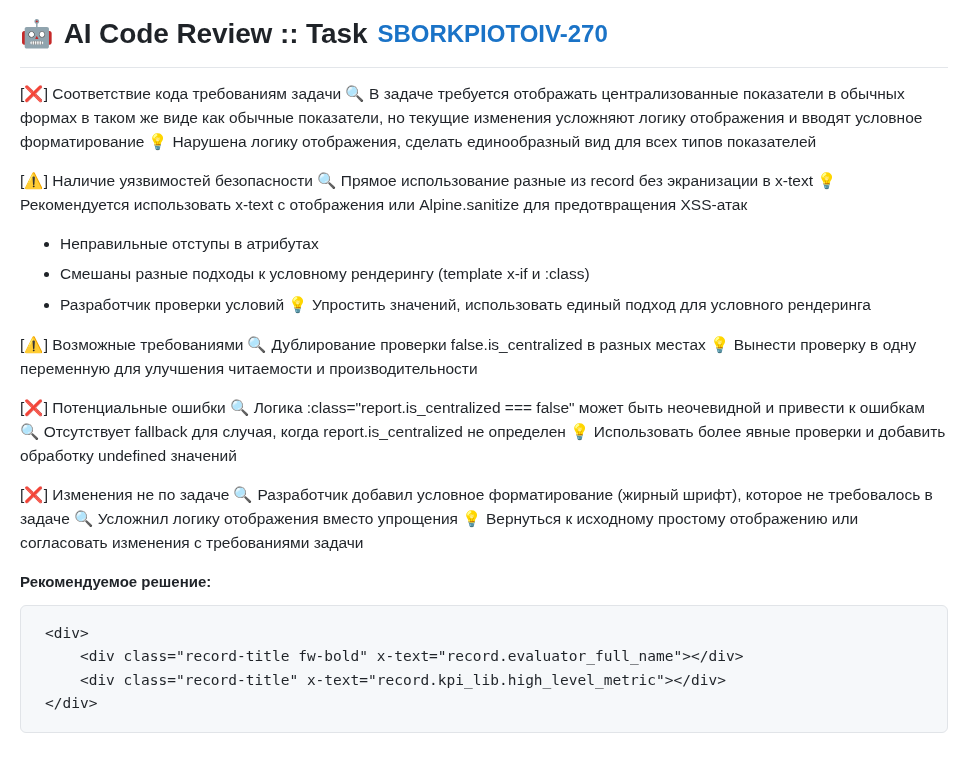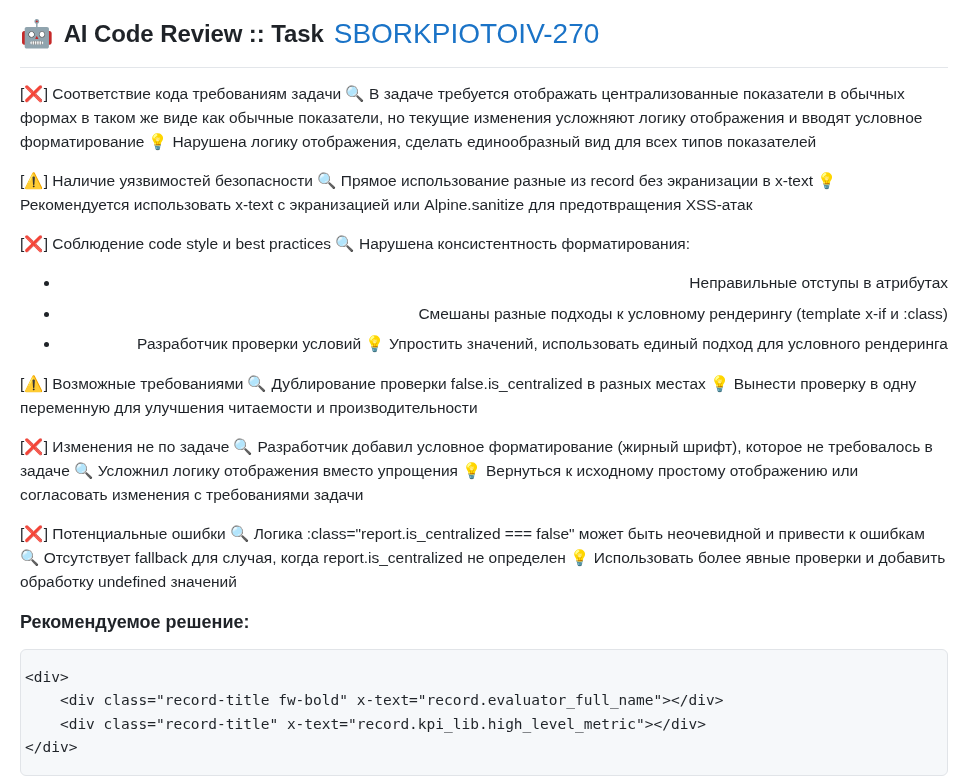--- a/index.html
+++ b/index.html
@@ -27,54 +27,53 @@
     padding: 2px 0 12px 0;
     border-bottom: 1px solid #e3e6ea;
     margin-bottom: 14px;
   }
   .bot-icon {
     font-size: 27px;
     line-height: 1;
     display: inline-block;
   }
   .title-text {
-    font-size: 24px;
+    font-size: 28px;
     font-weight: bold;
     color: #1f2328;
     letter-spacing: -0.1px;
   }
   .task-id {
     color: #1a73c7;
-    font-size: 28px;
-    font-weight: normal;
+    font-size: 24px;
+    font-weight: bold;
     text-decoration: none;
   }
   p.block {
     margin: 0 0 15px 0;
   }
   .emoji { font-family: "DejaVu Sans", sans-serif; }
   .bracket { white-space: nowrap; }
   ul.findings {
     margin: 0 0 16px 0;
     padding-left: 40px;
   }
   ul.findings li {
     margin: 0 0 6px 0;
-    text-align: right;
   }
   .rec-heading {
     font-weight: bold;
     margin: 3px 0 12px 0;
-    font-size: 18px;
+    font-size: 15px;
   }
   pre.code {
     background: #f6f8fa;
     border: 1px solid #e1e4e8;
     border-radius: 6px;
-    padding: 16px 4px;
+    padding: 16px 24px;
     margin: 0;
     font-family: "DejaVu Sans Mono", "Liberation Mono", monospace;
     font-size: 14.5px;
     line-height: 1.62;
     color: #1f2328;
     overflow-x: auto;
     white-space: pre;
   }
 </style>
 </head>
@@ -96,29 +95,23 @@
     <span class="emoji">💡</span>
     <span>Нарушена логику отображения, сделать единообразный вид для всех типов показателей</span>
   </p>
 
   <p class="block">
     <span class="bracket">[<span class="emoji">⚠️</span>]</span>
     <span>Наличие уязвимостей безопасности</span>
     <span class="emoji">🔍</span>
     <span>Прямое использование разные из record без экранизации в x-text</span>
     <span class="emoji">💡</span>
-    <span>Рекомендуется использовать x-text с экранизацией или Alpine.sanitize для предотвращения XSS-атак</span>
+    <span>Рекомендуется использовать x-text с отображения или Alpine.sanitize для предотвращения XSS-атак</span>
   </p>
 
-  <p class="block">
-    <span class="bracket">[<span class="emoji">❌</span>]</span>
-    <span>Соблюдение code style и best practices</span>
-    <span class="emoji">🔍</span>
-    <span>Нарушена консистентность форматирования:</span>
-  </p>
 
   <ul class="findings">
     <li><span>Неправильные отступы в атрибутах</span></li>
     <li><span>Смешаны разные подходы к условному рендерингу (template x-if и :class)</span></li>
     <li>
       <span>Разработчик проверки условий</span>
       <span class="emoji">💡</span>
       <span>Упростить значений, использовать единый подход для условного рендеринга</span>
     </li>
   </ul>
@@ -127,38 +120,38 @@
     <span class="bracket">[<span class="emoji">⚠️</span>]</span>
     <span>Возможные требованиями</span>
     <span class="emoji">🔍</span>
     <span>Дублирование проверки false.is_centralized в разных местах</span>
     <span class="emoji">💡</span>
     <span>Вынести проверку в одну переменную для улучшения читаемости и производительности</span>
   </p>
 
   <p class="block">
     <span class="bracket">[<span class="emoji">❌</span>]</span>
+    <span>Потенциальные ошибки</span>
+    <span class="emoji">🔍</span>
+    <span>Логика :class="report.is_centralized === false" может быть неочевидной и привести к ошибкам</span>
+    <span class="emoji">🔍</span>
+    <span>Отсутствует fallback для случая, когда report.is_centralized не определен</span>
+    <span class="emoji">💡</span>
+    <span>Использовать более явные проверки и добавить обработку undefined значений</span>
+  </p>
+
+  <p class="block">
+    <span class="bracket">[<span class="emoji">❌</span>]</span>
     <span>Изменения не по задаче</span>
     <span class="emoji">🔍</span>
     <span>Разработчик добавил условное форматирование (жирный шрифт), которое не требовалось в задаче</span>
     <span class="emoji">🔍</span>
     <span>Усложнил логику отображения вместо упрощения</span>
     <span class="emoji">💡</span>
     <span>Вернуться к исходному простому отображению или согласовать изменения с требованиями задачи</span>
-  </p>
-
-  <p class="block">
-    <span class="bracket">[<span class="emoji">❌</span>]</span>
-    <span>Потенциальные ошибки</span>
-    <span class="emoji">🔍</span>
-    <span>Логика :class="report.is_centralized === false" может быть неочевидной и привести к ошибкам</span>
-    <span class="emoji">🔍</span>
-    <span>Отсутствует fallback для случая, когда report.is_centralized не определен</span>
-    <span class="emoji">💡</span>
-    <span>Использовать более явные проверки и добавить обработку undefined значений</span>
   </p>
 
   <div class="rec-heading">Рекомендуемое решение:</div>
 
   <pre class="code">&lt;div&gt;
     &lt;div class="record-title fw-bold" x-text="record.evaluator_full_name"&gt;&lt;/div&gt;
     &lt;div class="record-title" x-text="record.kpi_lib.high_level_metric"&gt;&lt;/div&gt;
 &lt;/div&gt;</pre>
 
 </div>

